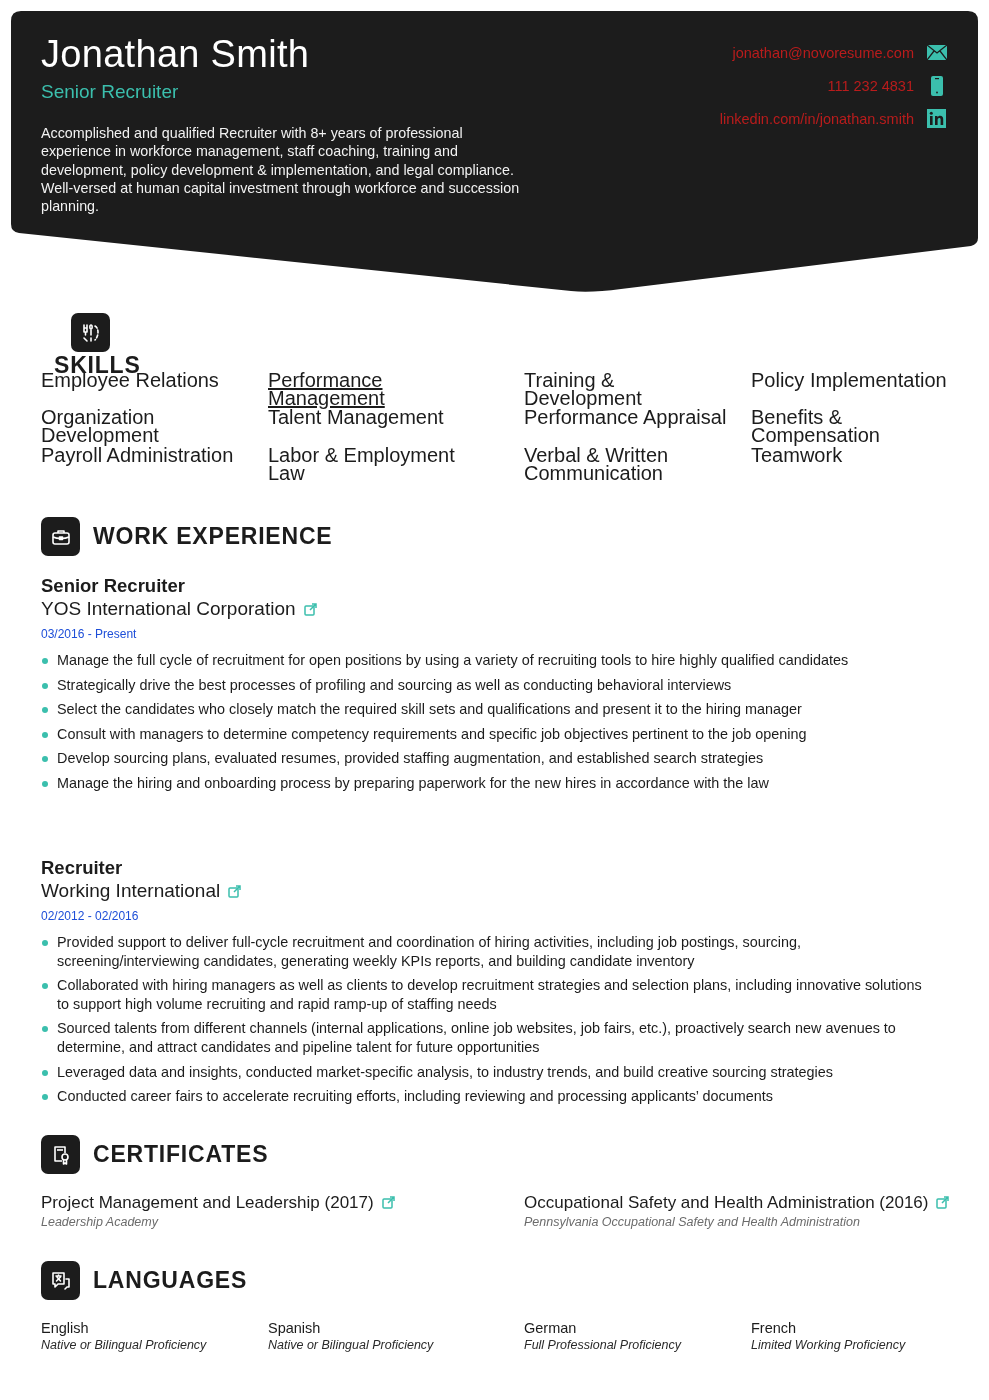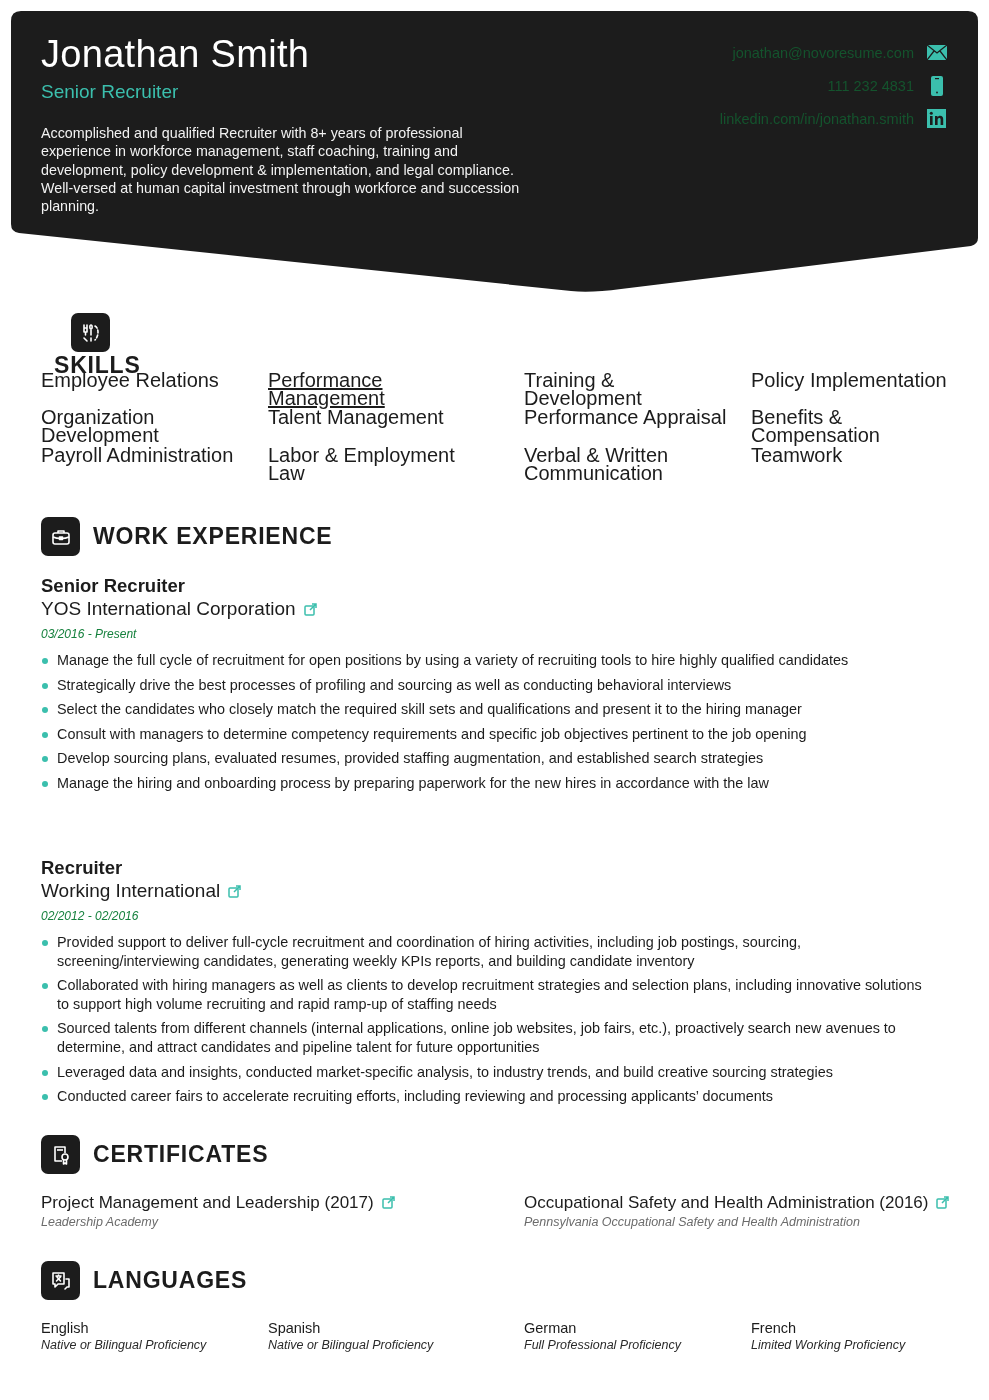--- a/index.html
+++ b/index.html
@@ -7,36 +7,36 @@
   body { font-family: "Liberation Sans", "DejaVu Sans", sans-serif; color: #1c1c1c; position: relative; overflow: hidden; }
 
   
   .header-bg { position: absolute; left: 11px; top: 11px; width: 967px; height: 282px; }
   .header-bg svg { display: block; }
   .name { position: absolute; left: 41px; top: 33px; font-size: 38px; color: #ffffff; font-weight: normal; letter-spacing: 0.3px; }
   .role { position: absolute; left: 41px; top: 81px; font-size: 19px; color: #3bbfad; }
   .summary { position: absolute; left: 41px; top: 124px; width: 490px; font-size: 14.3px; line-height: 18.3px; color: #f2f2f2; }
   .contacts { position: absolute; right: 42px; top: 36px; }
   .contact-row { display: flex; align-items: center; justify-content: flex-end; height: 33px; }
-  .contact-text { font-size: 14.5px; color: #14532d; margin-right: 12px; }
+  .contact-text { font-size: 14.5px; color: #b91c1c; margin-right: 12px; }
   .contact-icon { width: 21px; height: 21px; display: flex; align-items: center; justify-content: center; }
 
   
   .section-head { position: absolute; left: 41px; display: flex; align-items: center; }
   .section-icon { width: 39px; height: 39px; background: #1c1c1c; border-radius: 7px; display: flex; align-items: center; justify-content: center; }
   .section-title { margin-left: 13px; font-size: 23px; font-weight: bold; letter-spacing: 0.8px; color: #1c1c1c; }
 
   .skills { position: absolute; left: 41px; top: 371px; width: 900px; }
   .skill { position: absolute; font-size: 20px; line-height: 18px; color: #1c1c1c; width: 210px; }
 
   .job { position: absolute; left: 41px; width: 900px; }
   .job-title { font-size: 18.5px; font-weight: bold; color: #1c1c1c; line-height: 22px; }
   .job-company { font-size: 19px; color: #1c1c1c; line-height: 24px; display: flex; align-items: center; }
   .ext-icon { display: inline-flex; margin-left: 8px; }
-  .job-dates { font-size: 12px; font-style: italic; color: #15803d; margin-top: 6px; line-height: 14px; }
+  .job-dates { font-size: 12px; color: #1d4ed8; margin-top: 6px; line-height: 14px; }
   .bullets { list-style: none; margin-top: 10px; }
   .bullets li { position: relative; padding-left: 16px; font-size: 14.4px; line-height: 18.6px; color: #1c1c1c; margin-bottom: 6px; width: 890px; }
   .bullets li::before { content: ""; position: absolute; left: 1px; top: 7px; width: 6px; height: 6px; border-radius: 50%; background: #3bbfad; }
 
   .cert { position: absolute; }
   .cert-name { font-size: 17px; color: #1c1c1c; display: flex; align-items: center; line-height: 21px; }
   .cert-org { font-size: 12.5px; font-style: italic; color: #6b6b6b; margin-top: 2px; }
 
   .lang { position: absolute; top: 1319px; }
   .lang-name { font-size: 14.5px; color: #1c1c1c; line-height: 18px; }

